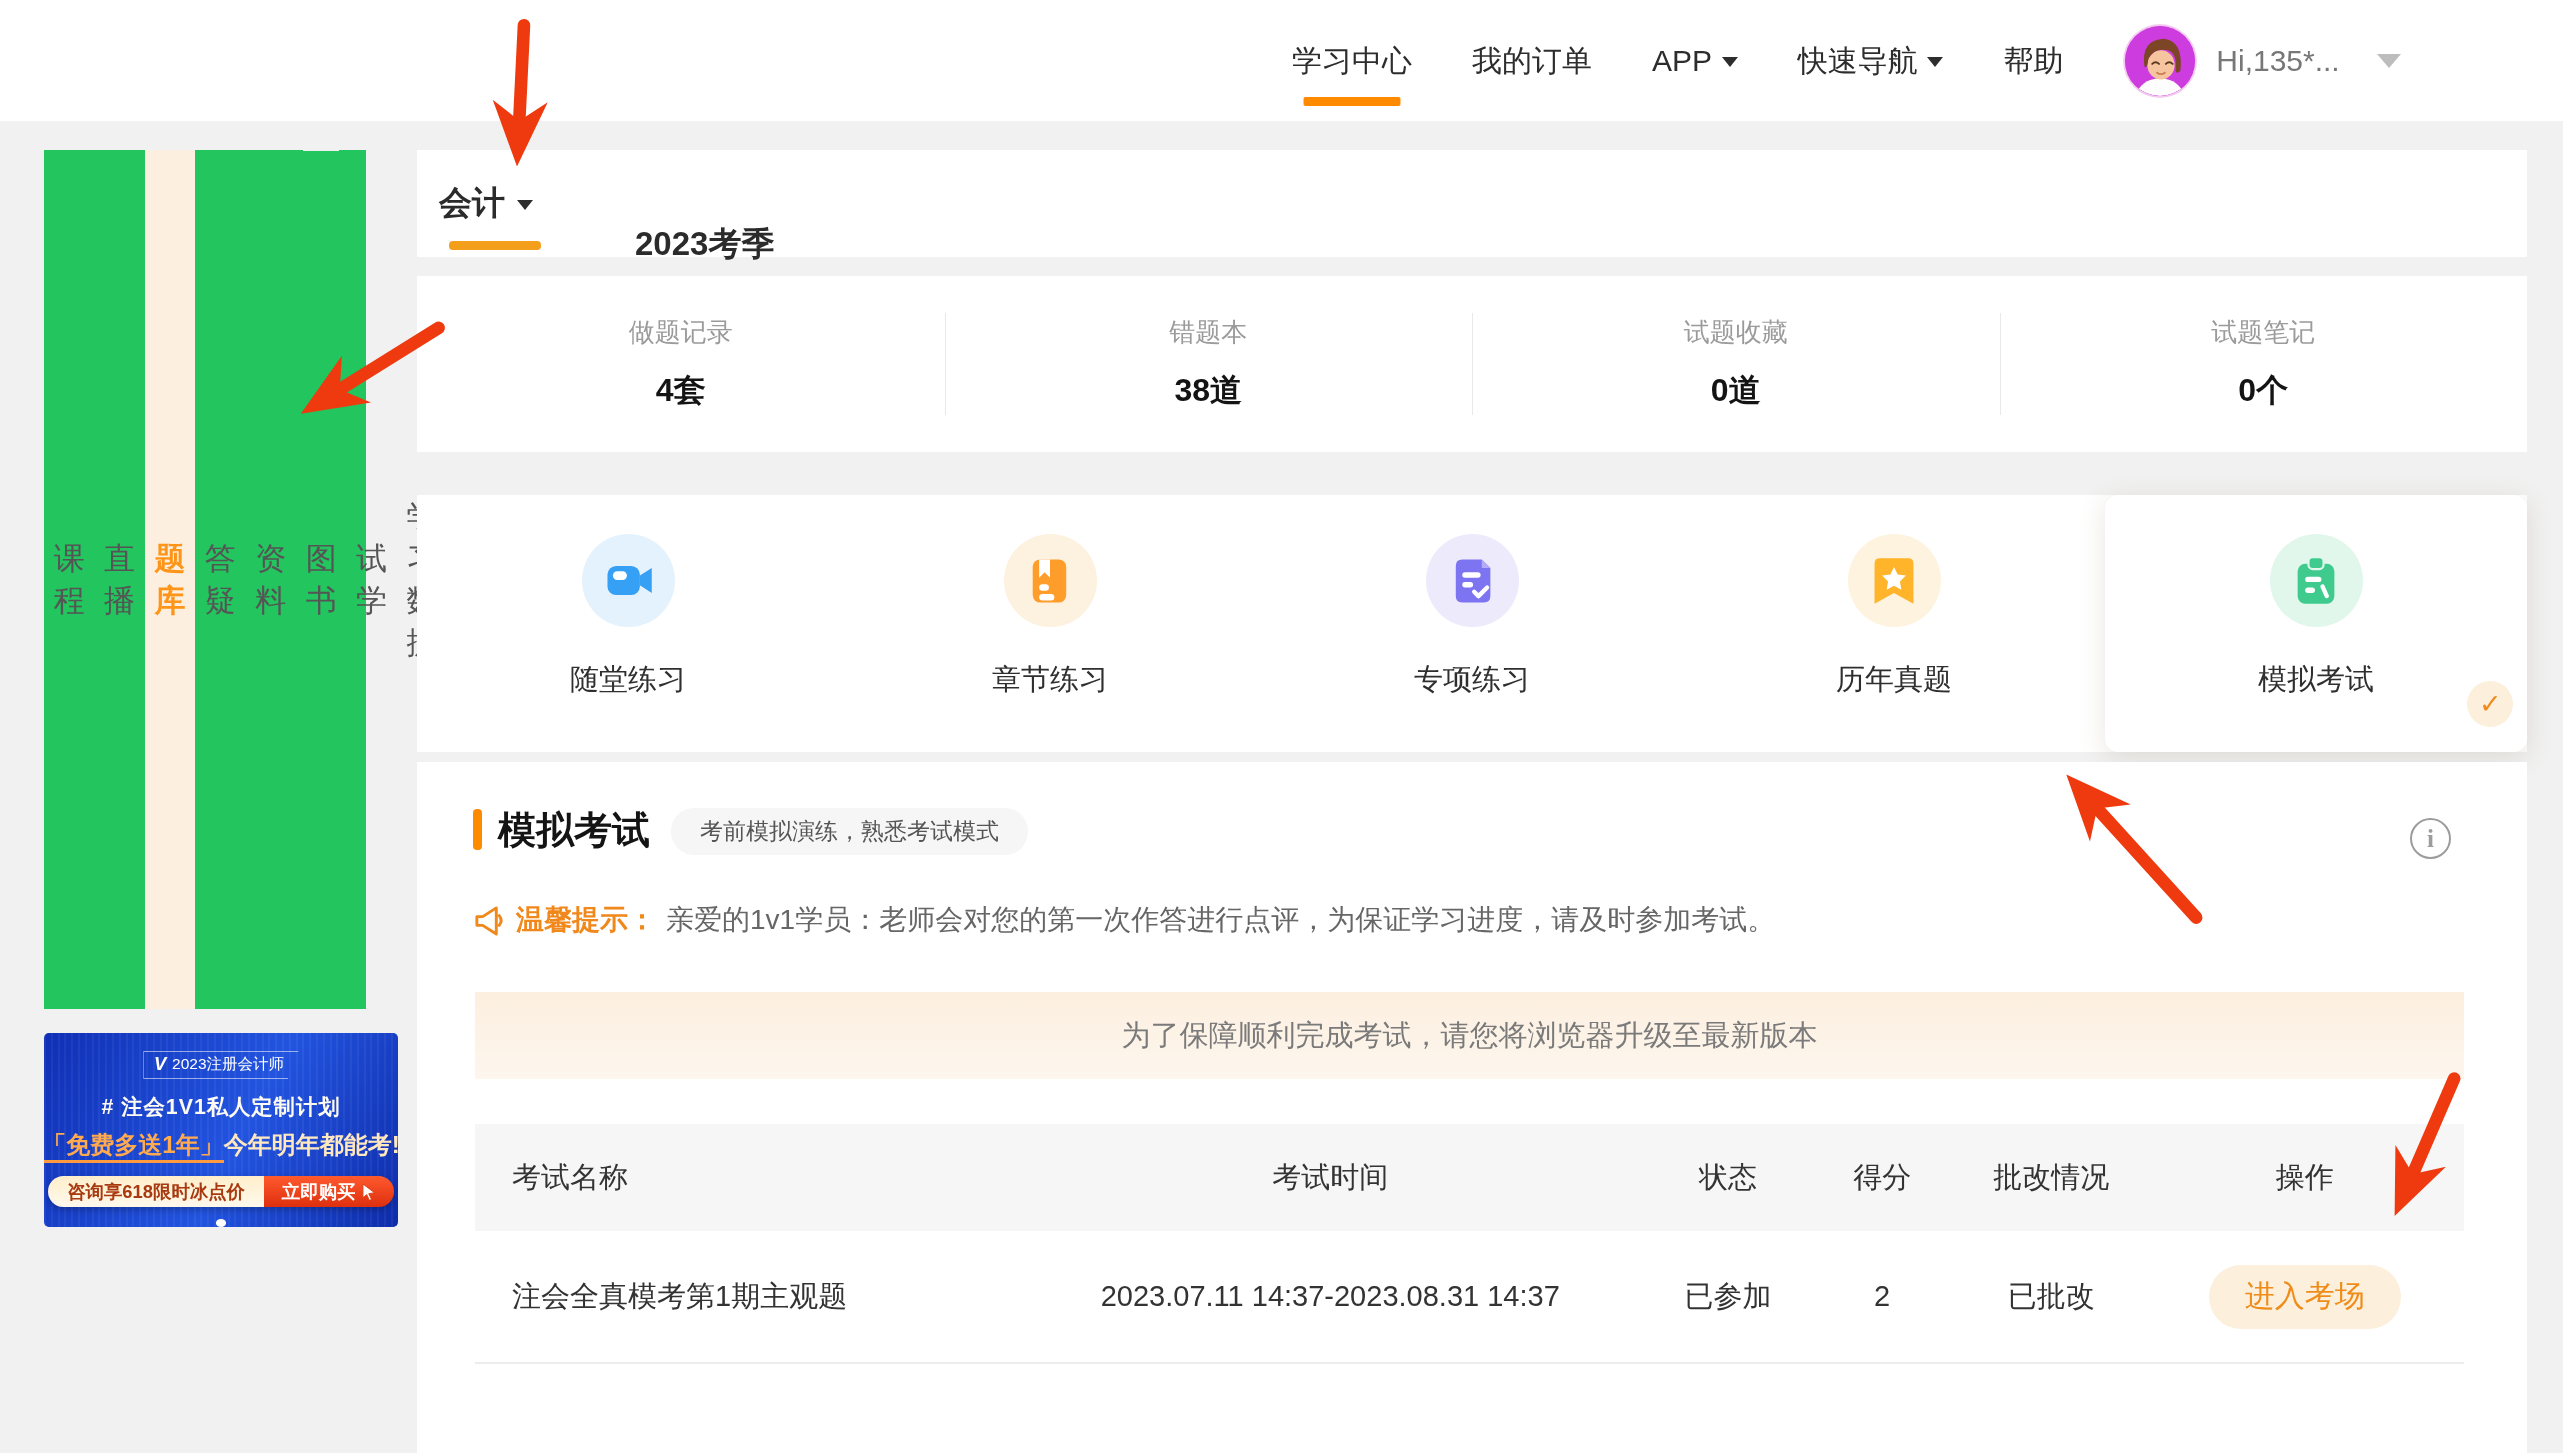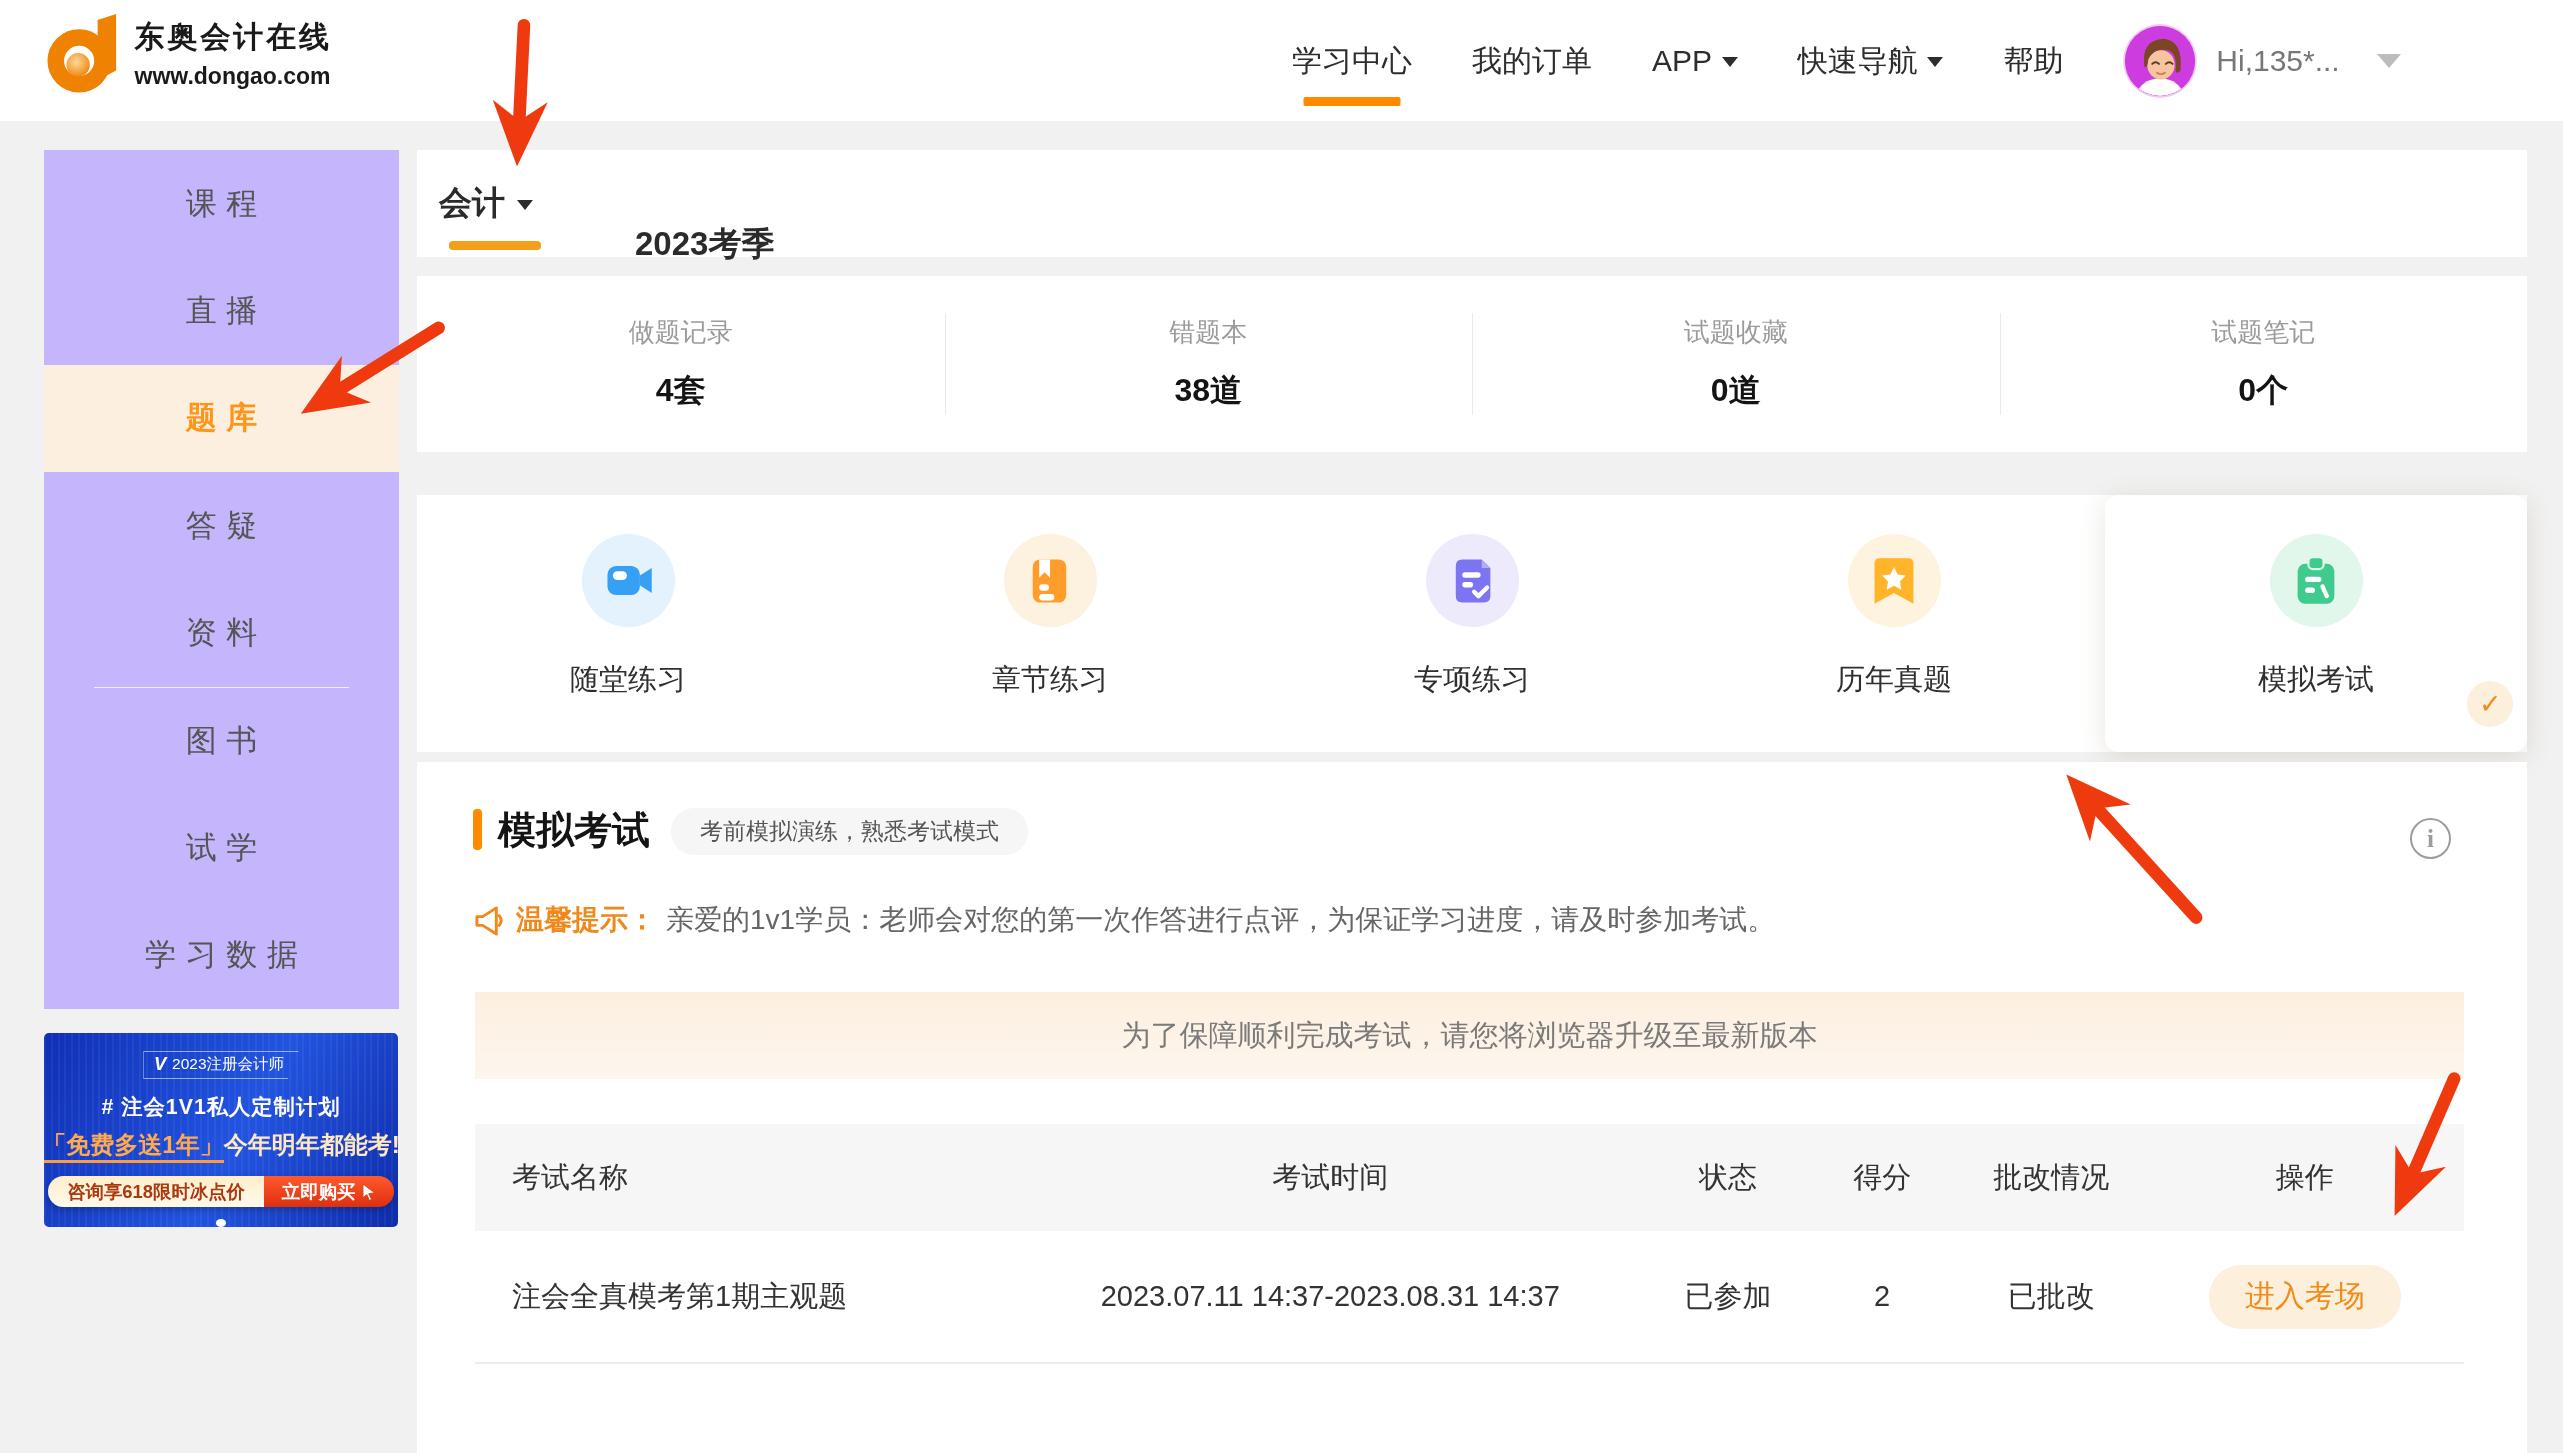--- a/index.html
+++ b/index.html
@@ -26,21 +26,21 @@
     content:""; position:absolute; left:50%; transform:translateX(-50%);
     bottom:15.5px; width:97px; height:8.7px; background:#ff8a00; border-radius:1.9px;
   }
   .tri-dn { width:0; height:0; border-left:8.7px solid transparent; border-right:8.7px solid transparent; border-top:10.7px solid #2d2d2d; margin-top:3.9px; }
   .user-box { left:2125px; top:0; height:121px; display:flex; align-items:center; gap:21.3px; cursor:pointer; }
   .avatar { width:70px; height:70px; border-radius:50%; overflow:hidden; background:#cd3cdf; flex:0 0 auto; box-shadow:0 0 0 1.9px #f3c9ef; }
   .greeting { font-size:30px; color:#777; }
   .user-tri { width:0; height:0; border-left:12.6px solid transparent; border-right:12.6px solid transparent; border-top:14.6px solid #bdbdbd; margin-left:15.5px; }
 
   
-  .sidebar { left:44px; top:150px; width:355px; height:859px; background:#c4b5fd; display:flex; flex-direction:column; }
+  .sidebar { left:44px; top:150px; width:322px; height:859px; background:#22c55e; display:flex; }
   .side-item { flex:1 1 auto; display:flex; align-items:center; justify-content:center;
     font-size:31px; color:#555; letter-spacing:9.7px; padding-left:9.7px; cursor:pointer; position:relative; }
   .side-item.active { background:#fcefdf; color:#ff9518; font-weight:bold; }
   .side-item.divided::before { content:""; position:absolute; top:0; left:14%; width:72%; height:1px; background:#efefef; }
 
   
   .promo { left:44px; top:1033px; width:354px; height:194px; border-radius:4.9px; overflow:hidden; cursor:pointer;
     background:linear-gradient(118deg,#0f2fb5 0%,#2254e0 55%,#0e2cab 100%); }
   .promo::before { content:""; position:absolute; inset:0;
     background:repeating-linear-gradient(90deg, rgba(255,255,255,.05) 0 1.9px, transparent 1.9px 6.8px); }
@@ -116,37 +116,20 @@
     color:#ef8c1a; font-size:30px; font-family:inherit; cursor:pointer; }
 
   
   .arrows { left:0; top:0; z-index:40; pointer-events:none; }
   .arrows line { stroke:#ee3a0e; stroke-width:13; stroke-linecap:round; }
 </style>
 </head>
 <body>
 
 <div class="abs header">
-  <div class="abs logo-wrap">
-    <svg class="logo-mark" viewBox="0 0 76 82">
-      <defs>
-        <radialGradient id="ballg" cx="42%" cy="38%" r="70%">
-          <stop offset="0%" stop-color="#ffd9a0"></stop>
-            <stop offset="100%" stop-color="#ee8100"></stop>
-        </radialGradient>
-      </defs>
-      <polygon points="52,6 71,0 71,58 52,68" fill="#ef8200"></polygon>
-      <circle cx="33" cy="48" r="24" fill="none" stroke="#ef8200" stroke-width="17"></circle>
-      <circle cx="32" cy="52" r="12" fill="url(#ballg)"></circle>
-    </svg>
-    <div class="logo-text">
-      <div class="brand-title">东奥会计在线</div>
-      <div class="brand-url">www.dongao.com</div>
-    </div>
-  </div>
 
   <nav class="abs top-nav">
     <div class="nav-item active">
       <span>学习中心</span>
     </div>
     <div class="nav-item">
       <span>我的订单</span>
     </div>
     <div class="nav-item">
       <span>APP</span>

